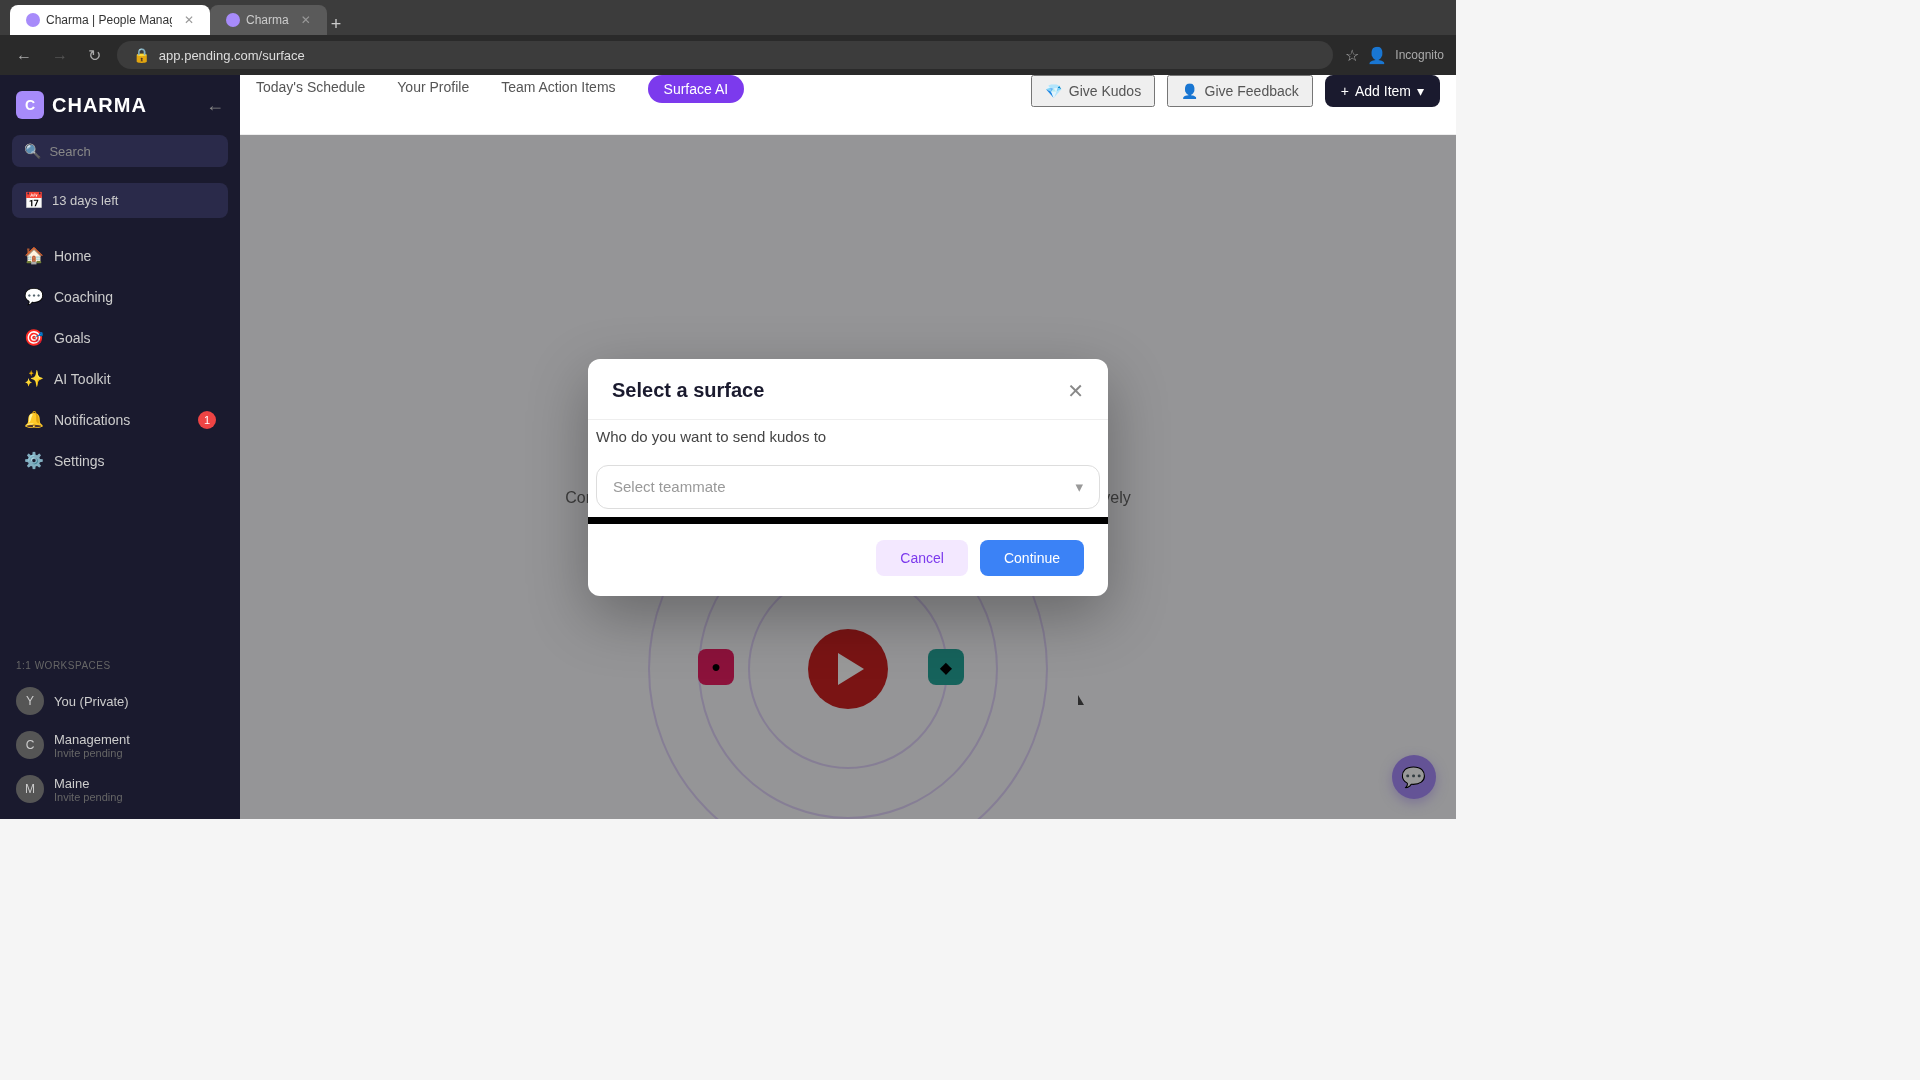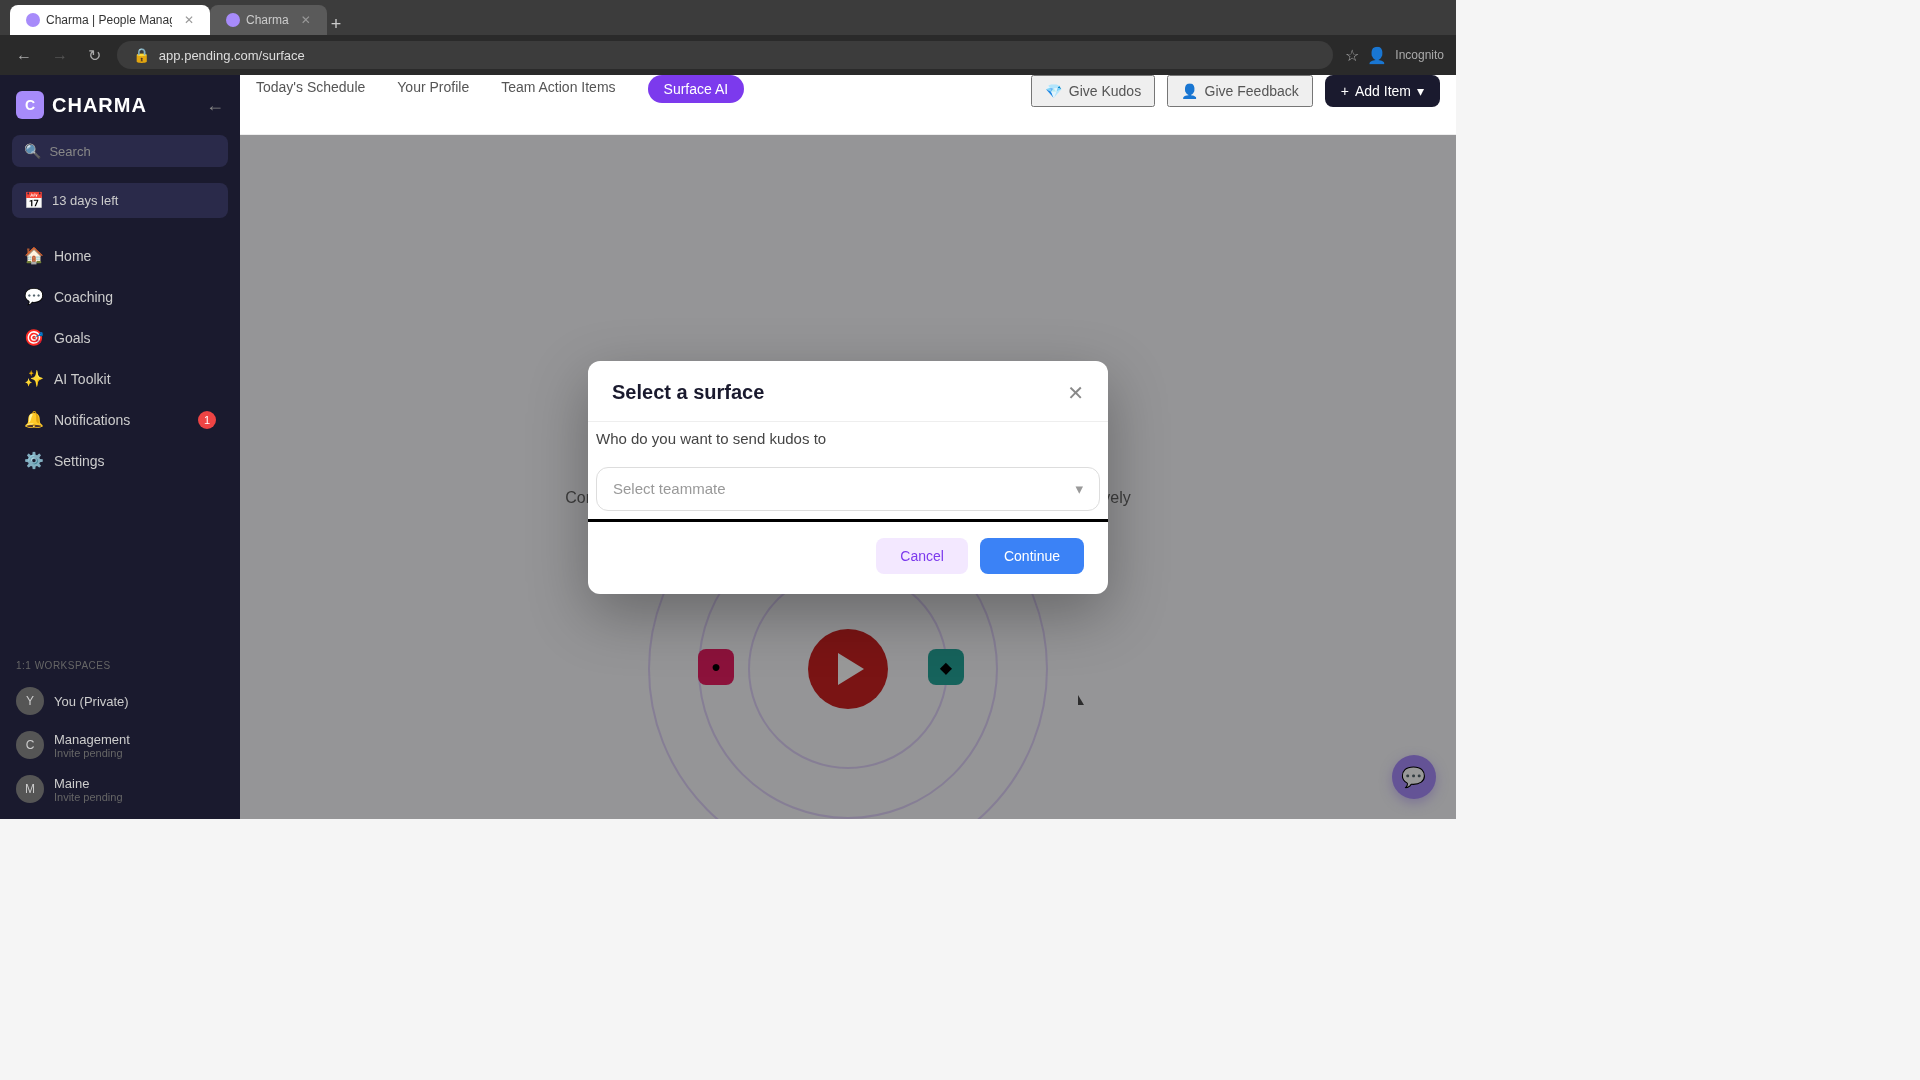--- a/index.html
+++ b/index.html
@@ -87,21 +87,21 @@
 
     
     .modal-overlay { position: absolute; inset: 0; background: rgba(0,0,0,0.4); display: flex; align-items: center; justify-content: center; z-index: 100; }
     .modal { background: #fff; border-radius: 12px; width: 520px; box-shadow: 0 20px 60px rgba(0,0,0,0.3); }
     .modal-header { display: flex; align-items: center; justify-content: space-between; padding: 20px 24px 16px; border-bottom: 1px solid #eee; }
     .modal-title { font-size: 20px; font-weight: 600; color: #1a1a2e; }
     .modal-close { background: none; border: none; font-size: 20px; color: #888; cursor: pointer; }
     .modal-body { padding: 8px; }
     .modal-question { font-size: 15px; color: #444; margin-bottom: 20px; }
     .teammate-select { border: 1px solid #ddd; border-radius: 12px; padding: 12px 16px; display: flex; align-items: center; justify-content: space-between; cursor: pointer; color: #999; font-size: 15px; }
-    .modal-footer { padding: 16px 24px 20px; display: flex; justify-content: flex-end; gap: 12px; border-top: 3px solid #000000; }
+    .modal-footer { padding: 16px 24px 20px; display: flex; justify-content: flex-end; gap: 12px; border-top: 7px solid #000000; }
     .cancel-btn { background: #f3e8ff; color: #7c3aed; border: none; border-radius: 8px; padding: 10px 24px; font-size: 14px; cursor: pointer; }
     .continue-btn { background: #3b82f6; color: #fff; border: none; border-radius: 8px; padding: 10px 24px; font-size: 14px; cursor: pointer; }
 
     
     .cursor { position: absolute; width: 16px; height: 16px; z-index: 200; pointer-events: none; }
     .cursor::before { content: ''; position: absolute; left: 0; top: 0; width: 0; height: 0; border-right: 6px solid transparent; border-bottom: 10px solid rgba(0,0,0,0.7); border-left: 0; }
 
     
     .chat-bubble { position: absolute; bottom: 20px; right: 20px; width: 44px; height: 44px; background: #a78bfa; border-radius: 50%; display: flex; align-items: center; justify-content: center; cursor: pointer; box-shadow: 0 4px 12px rgba(167,139,250,0.5); z-index: 50; }
     .chat-icon { color: #fff; font-size: 20px; }

